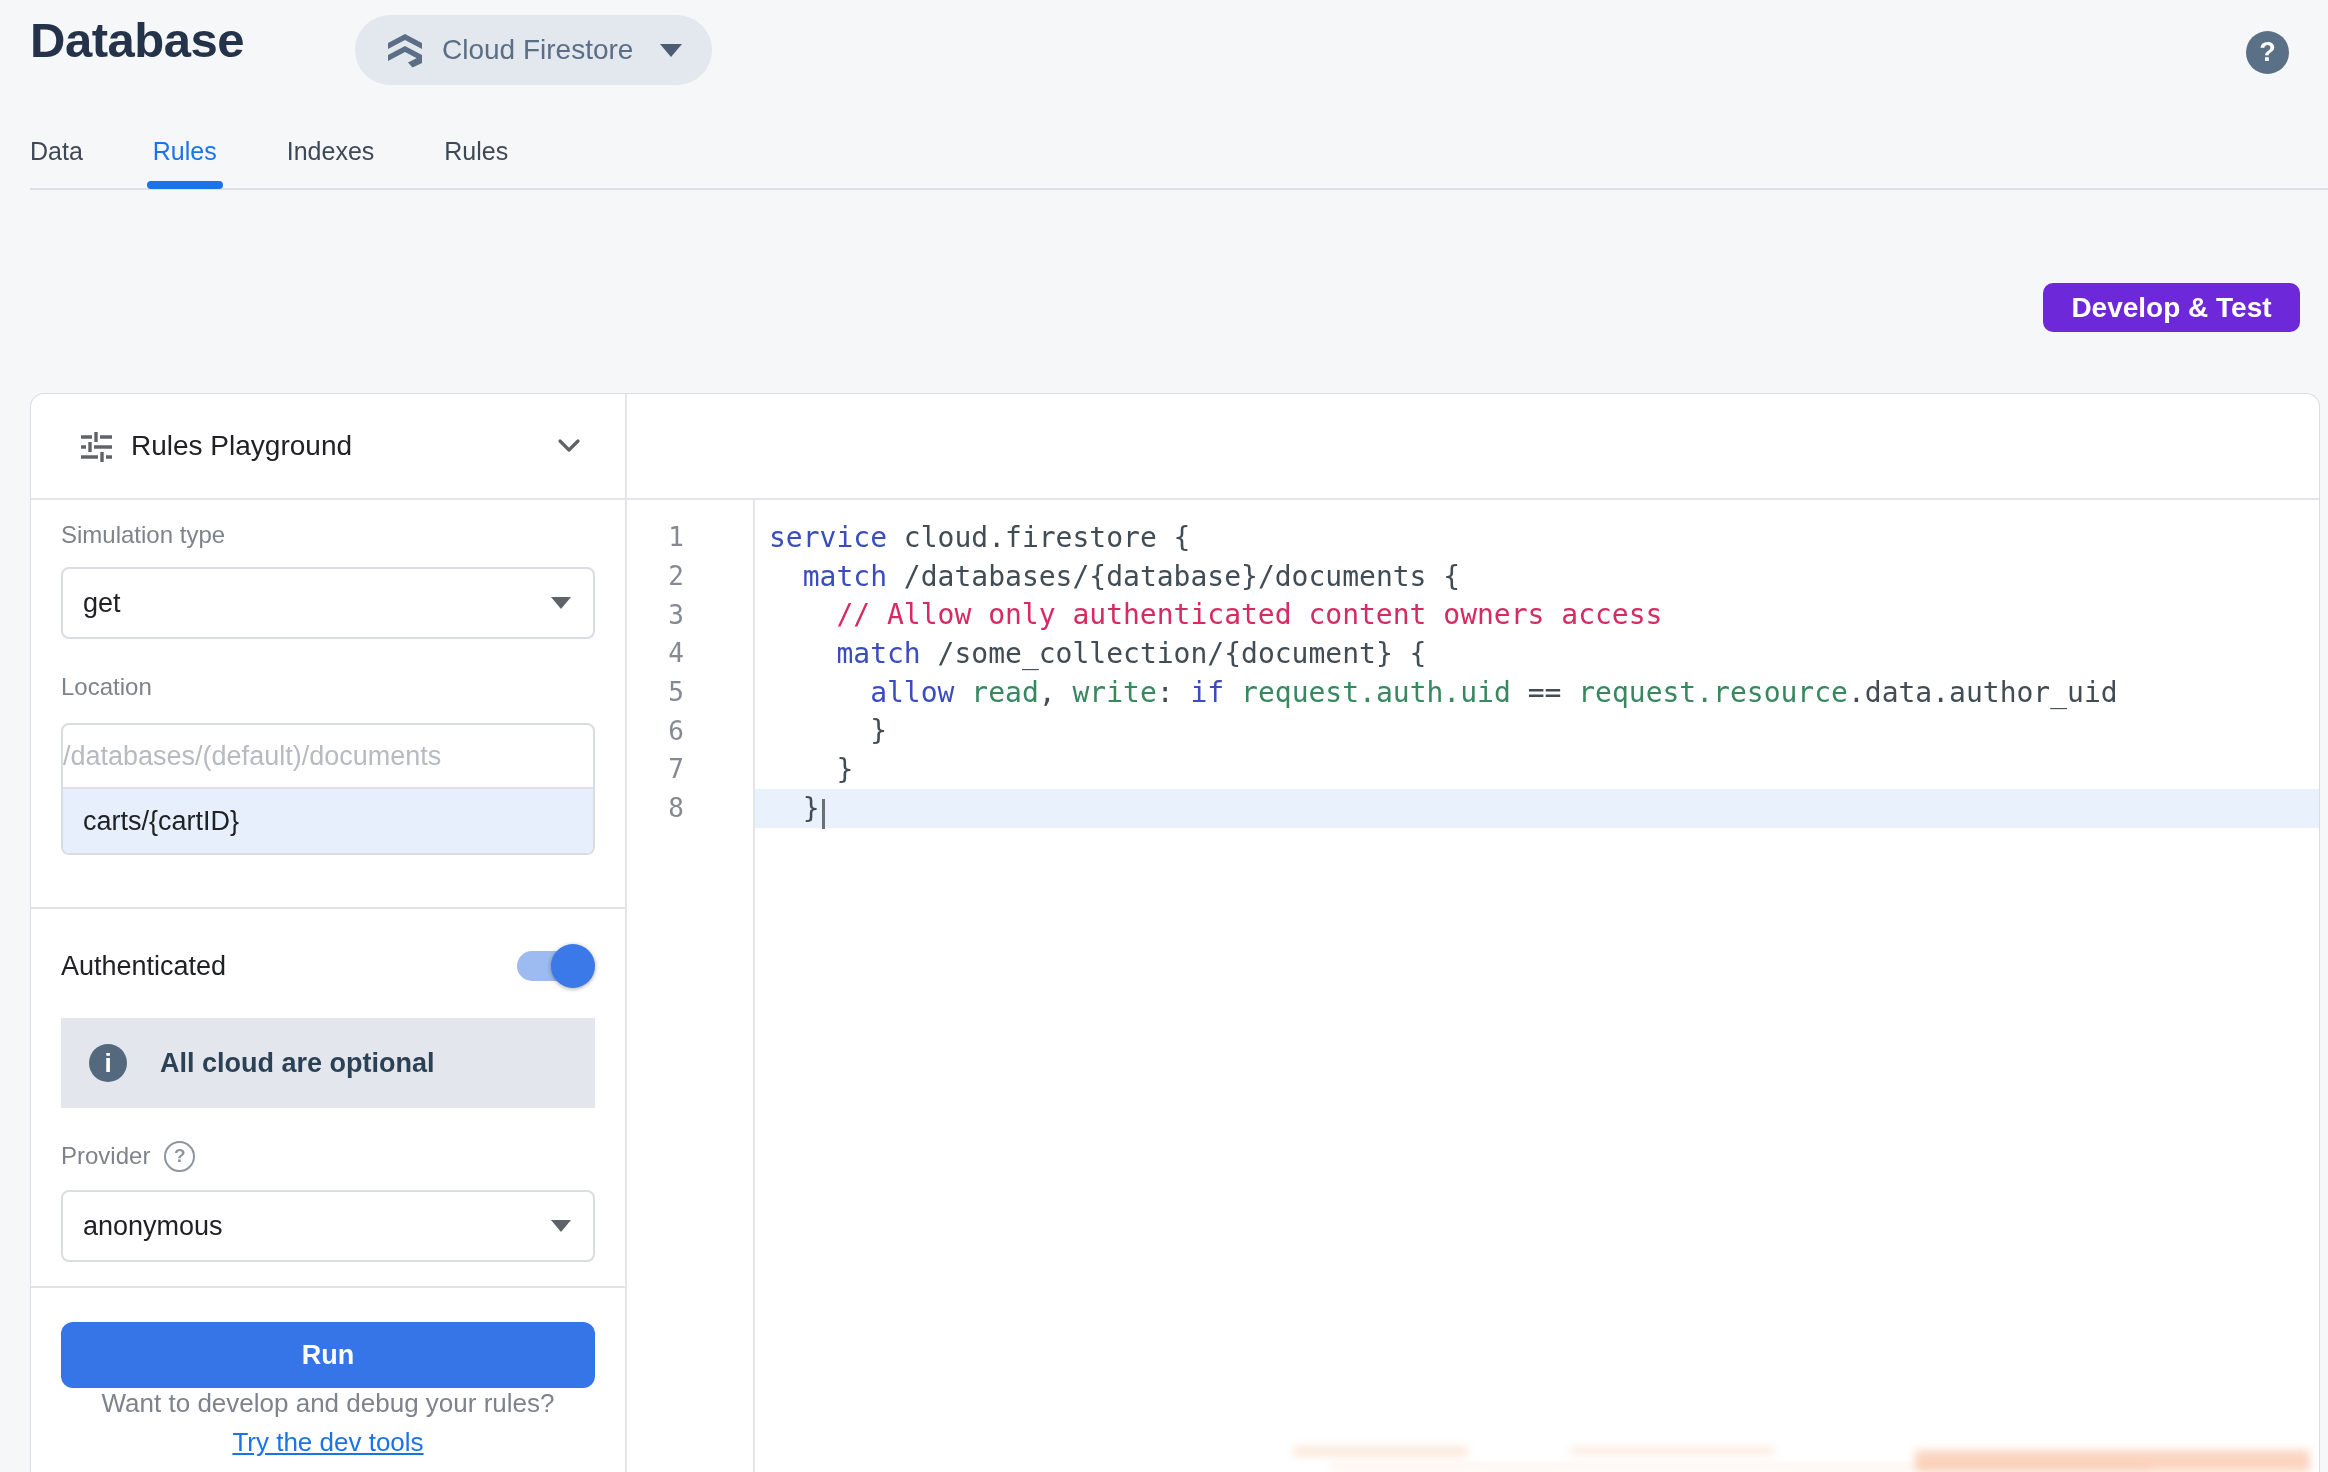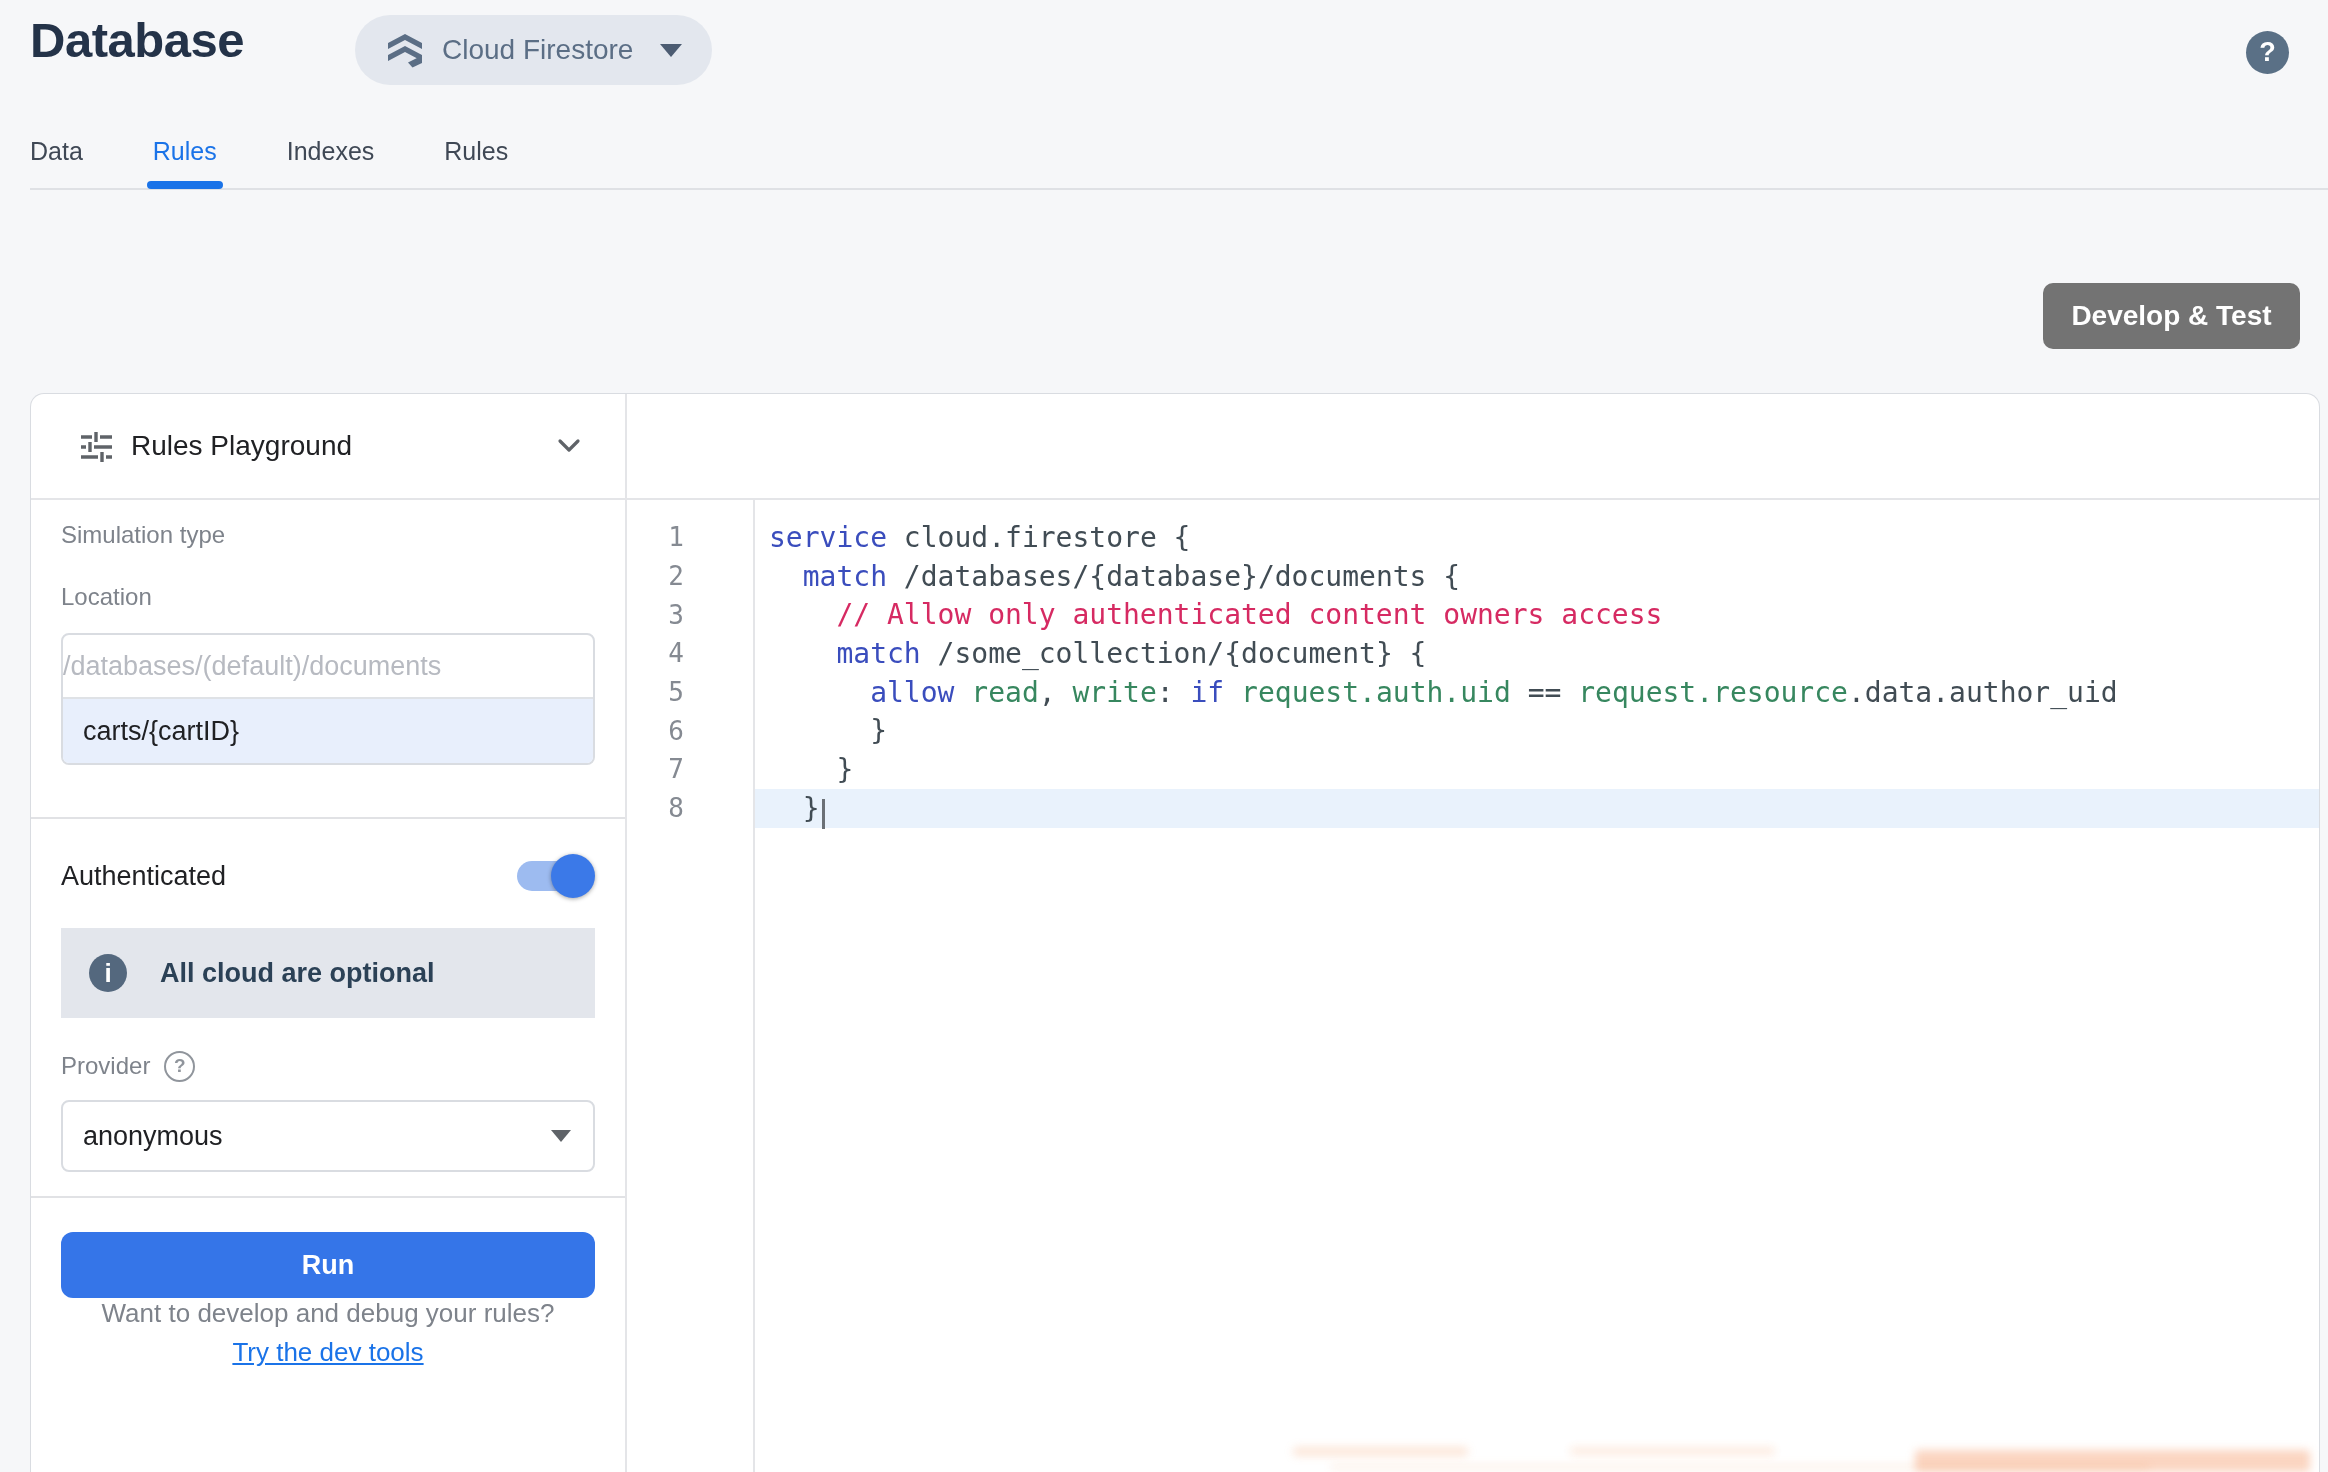--- a/index.html
+++ b/index.html
@@ -21,22 +21,22 @@
   
   .tabbar { position:absolute; left:30px; top:114px; right:0; height:76px;
     border-bottom:2px solid #dfe1e5; display:flex; gap:70px; align-items:stretch; }
   .tab { position:relative; display:flex; align-items:center; font-size:25px; font-weight:400;
     color:#3f4855; cursor:pointer; }
   .tab.active { color:#1a73e8; }
   .tab.active::after { content:""; position:absolute; left:-6px; right:-6px; bottom:-1px;
     height:8px; background:#1a73e8; border-radius:4px; }
 
   
-  .dt-btn { position:absolute; left:2043px; top:283px; width:257px; height:66px; border-radius:10px;
-    background:#737373; color:#fff; font-size:28px; font-weight:700; display:flex;
+  .dt-btn { position:absolute; left:2043px; top:283px; width:257px; height:49px; border-radius:10px;
+    background:#6d28d9; color:#fff; font-size:28px; font-weight:700; display:flex;
     align-items:center; justify-content:center; cursor:pointer; }
 
   
   .card { position:absolute; left:30px; top:393px; width:2290px; height:1079px; background:#fff;
     border:1.5px solid #d9dce1; border-bottom:none; border-radius:14px 14px 0 0;
     display:grid; grid-template-columns:596px 1fr; grid-template-rows:106px 1fr; overflow:hidden; }
   .hdr-left { border-right:2px solid #e4e5e8; border-bottom:2px solid #e4e5e8;
     display:flex; align-items:center; padding-left:48px; cursor:pointer; }
   .hdr-right { border-bottom:2px solid #e4e5e8; }
   .pg-title { font-size:28px; color:#202124; margin-left:17px; }
@@ -160,20 +160,24 @@
     <span class="chev">
       <svg width="32" height="32" viewBox="0 0 32 32" fill="none" stroke="#5f6368" stroke-width="3.2" stroke-linecap="round" stroke-linejoin="round">
         <path d="M7 11 L16 20 L25 11"></path>
       </svg>
     </span>
   </div>
   <div class="hdr-right"></div>
 
   <div class="panel">
     <div class="field-label sim-label">Simulation type</div>
+    <div class="select">
+      <span>get</span>
+      <span class="sel-caret"></span>
+    </div>
 
     <div class="field-label loc-label">Location</div>
     <div class="loc-box">
       <div class="loc-ph">/databases/(default)/documents</div>
       <div class="loc-val">carts/{cartID}</div>
     </div>
 
     <div class="divider div1"></div>
 
     <div class="auth-row">

